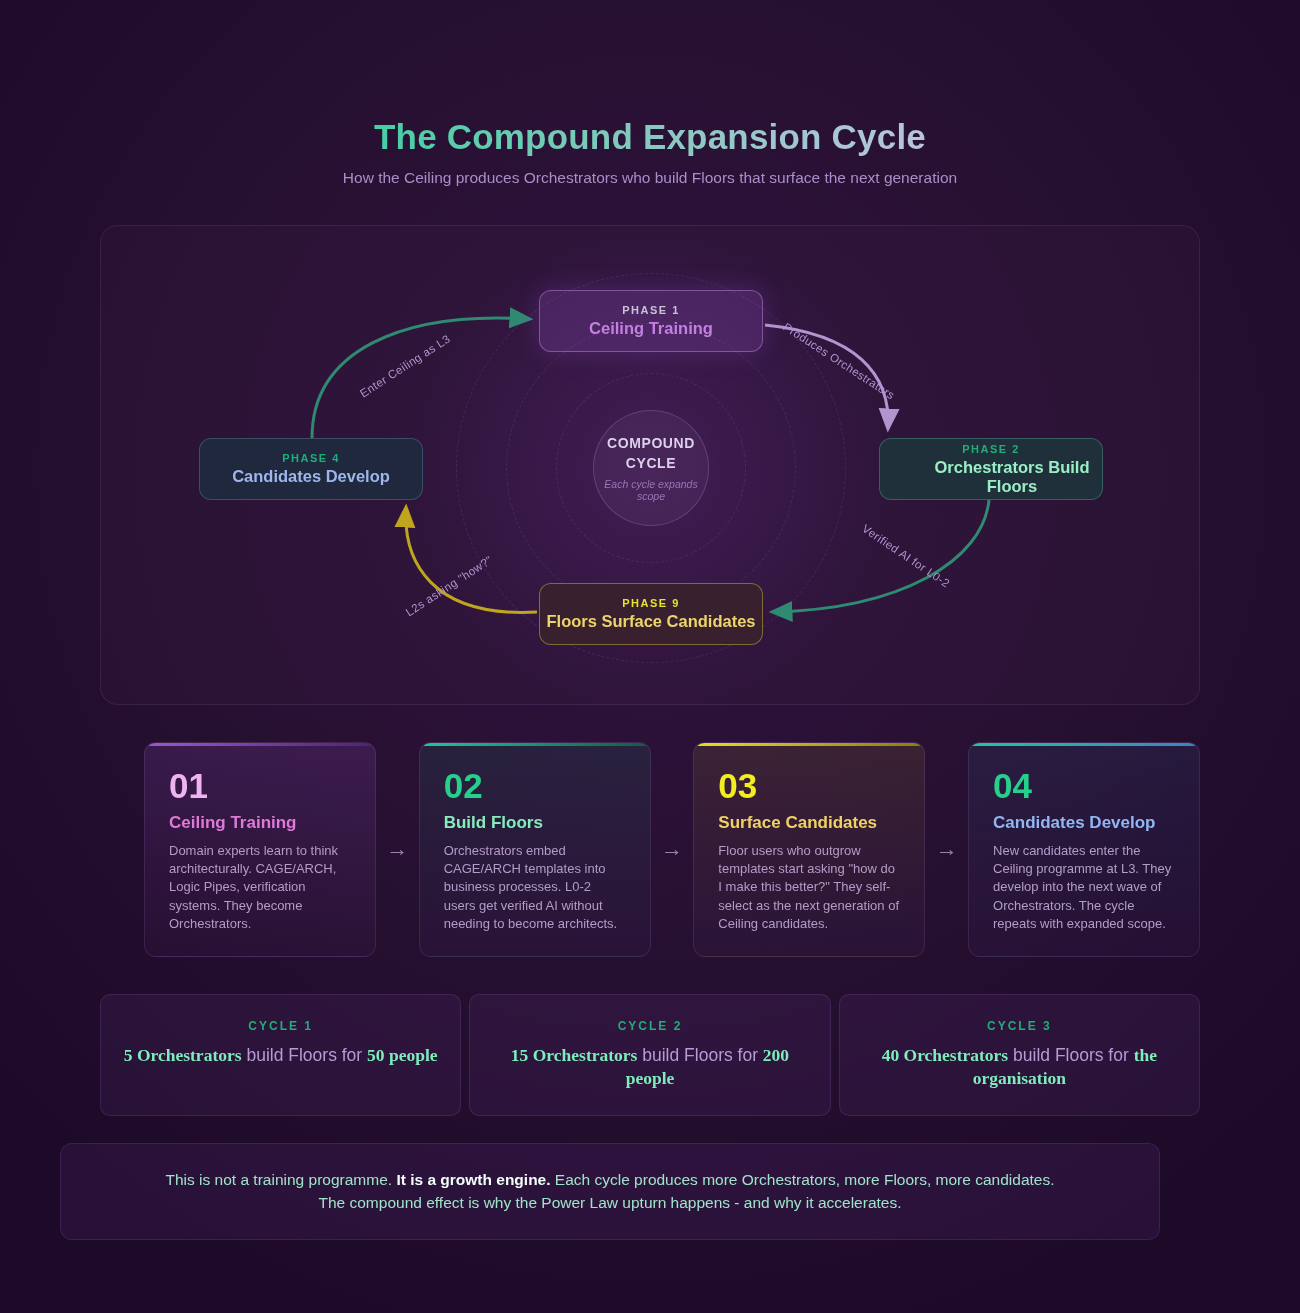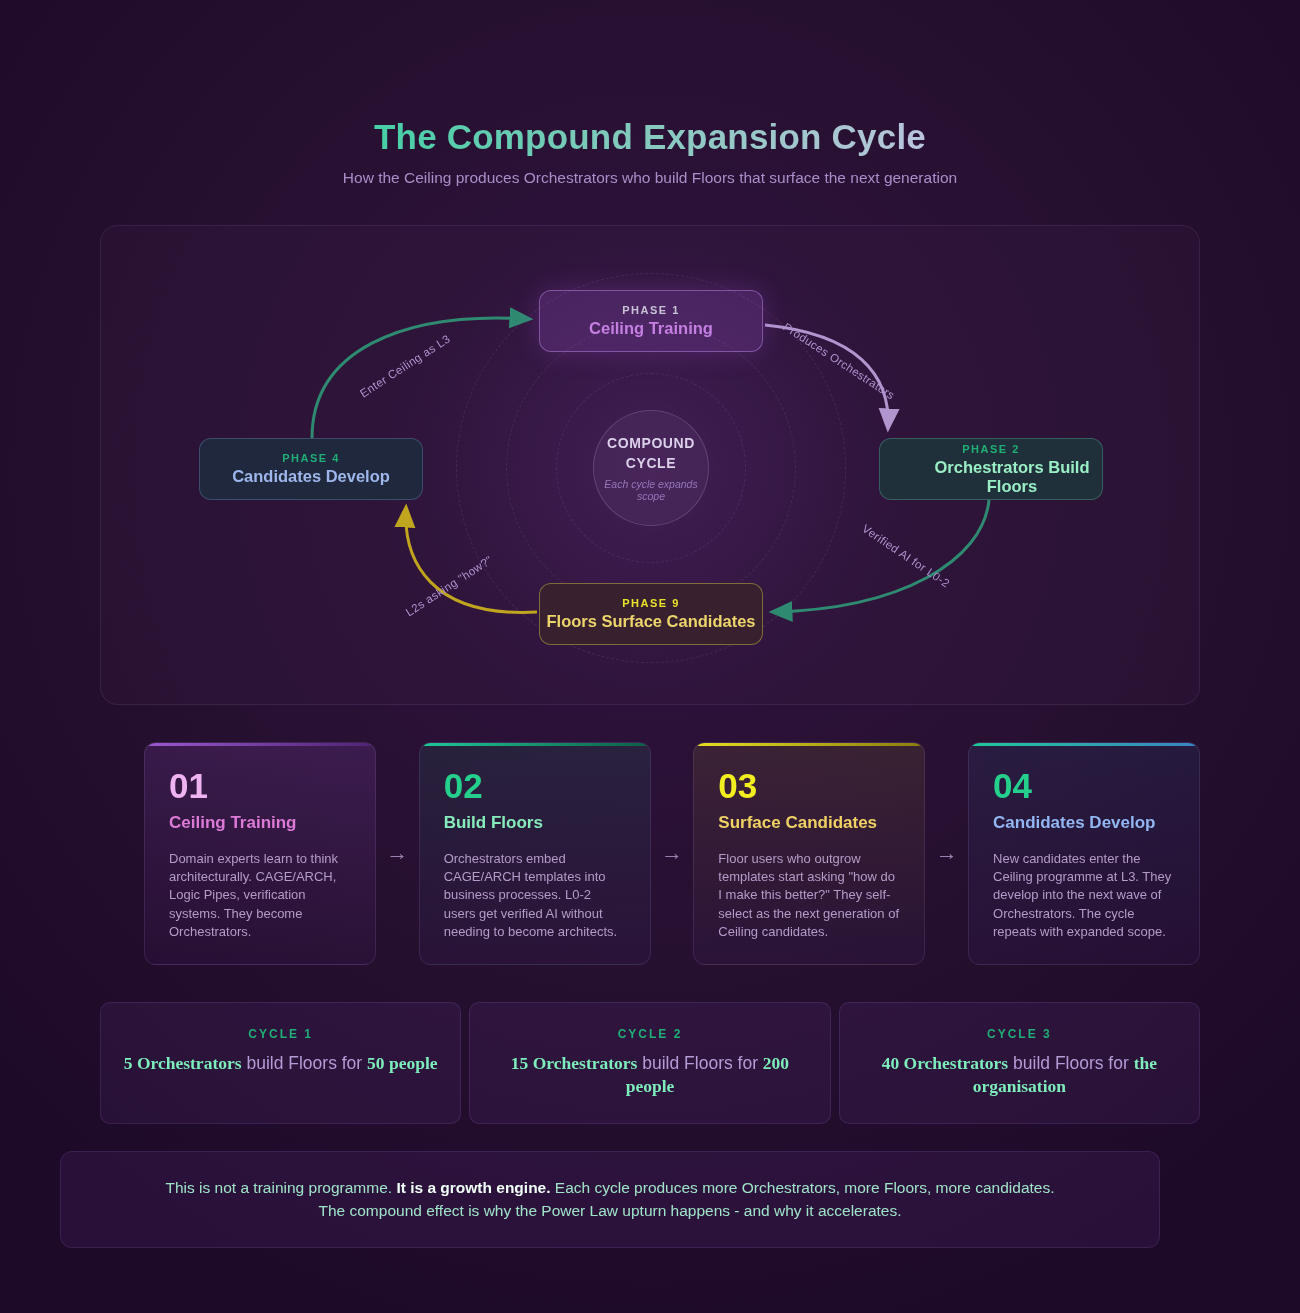--- a/index.html
+++ b/index.html
@@ -93,21 +93,21 @@
   .step-3 { background:linear-gradient(180deg, rgba(215,195,45,0.10), rgba(120,80,200,0.05)); }
   .step-3 .accent { background:linear-gradient(90deg,#e8e020,#8a7a10); }
   .step-3 .step-number { color:#f2ee1f; }
   .step-3 .step-title  { color:#f0d264; }
   .step-4 { background:linear-gradient(180deg, rgba(60,135,205,0.10), rgba(120,80,200,0.05)); }
   .step-4 .accent { background:linear-gradient(90deg,#1fc998,#3b82c4); }
   .step-4 .step-number { color:#25d08c; }
   .step-4 .step-title  { color:#91b6f2; }
   .step-number { font-size:35px; font-weight:800; line-height:1.1; }
   .step-title  { margin-top:7px; font-size:17px; font-weight:700; }
-  .step-desc   { margin-top:17px; font-size:13px; line-height:1.42; color:#b49cc8; }
+  .step-desc   { margin-top:9px; font-size:13px; line-height:1.42; color:#b49cc8; }
   .step-arrow  { flex:1; display:flex; align-items:center; justify-content:center;
                  color:#9b82ae; font-size:22px; }
 
   
   .cycles { margin:37px 100px 0; width:1100px; display:flex; gap:8px; }
   .cycle-box {
     flex:1; border-radius:10px; padding:24px 20px;
     background:rgba(165,105,235,0.08); border:1px solid rgba(195,150,255,0.13);
     text-align:center;
   }

